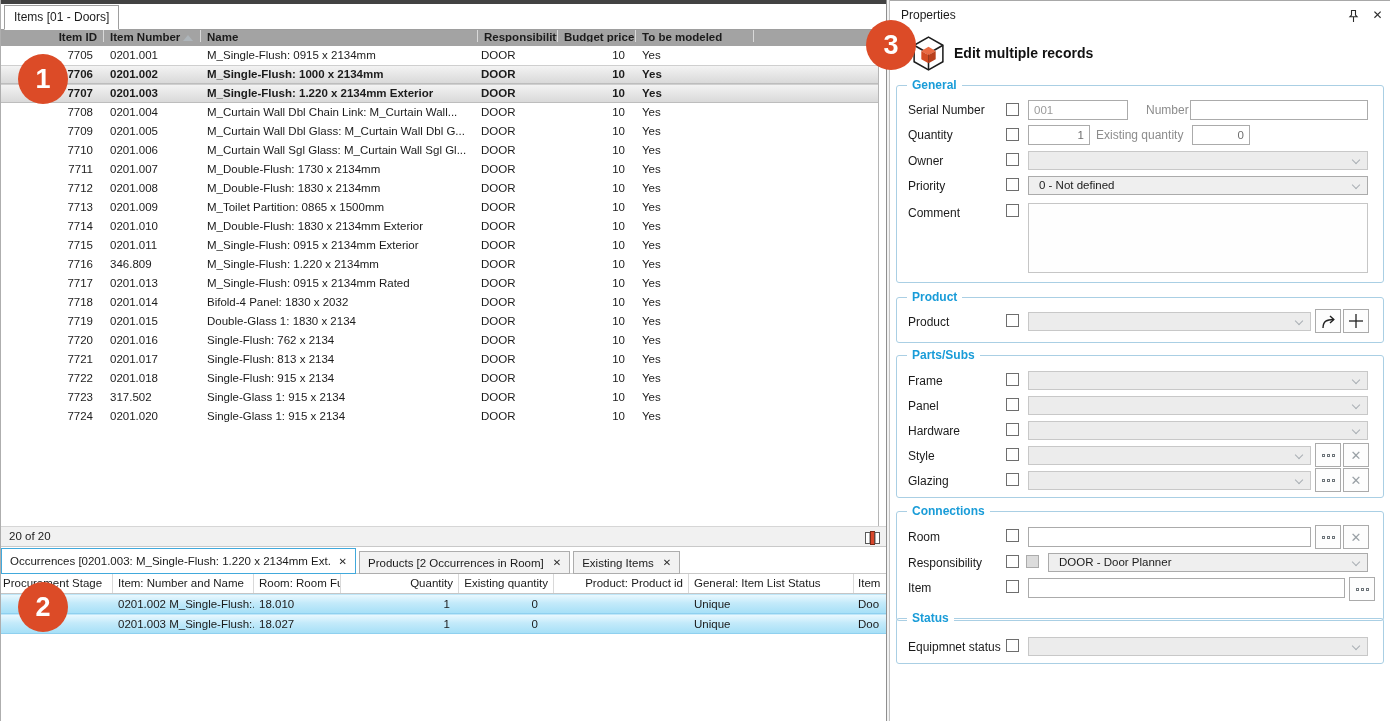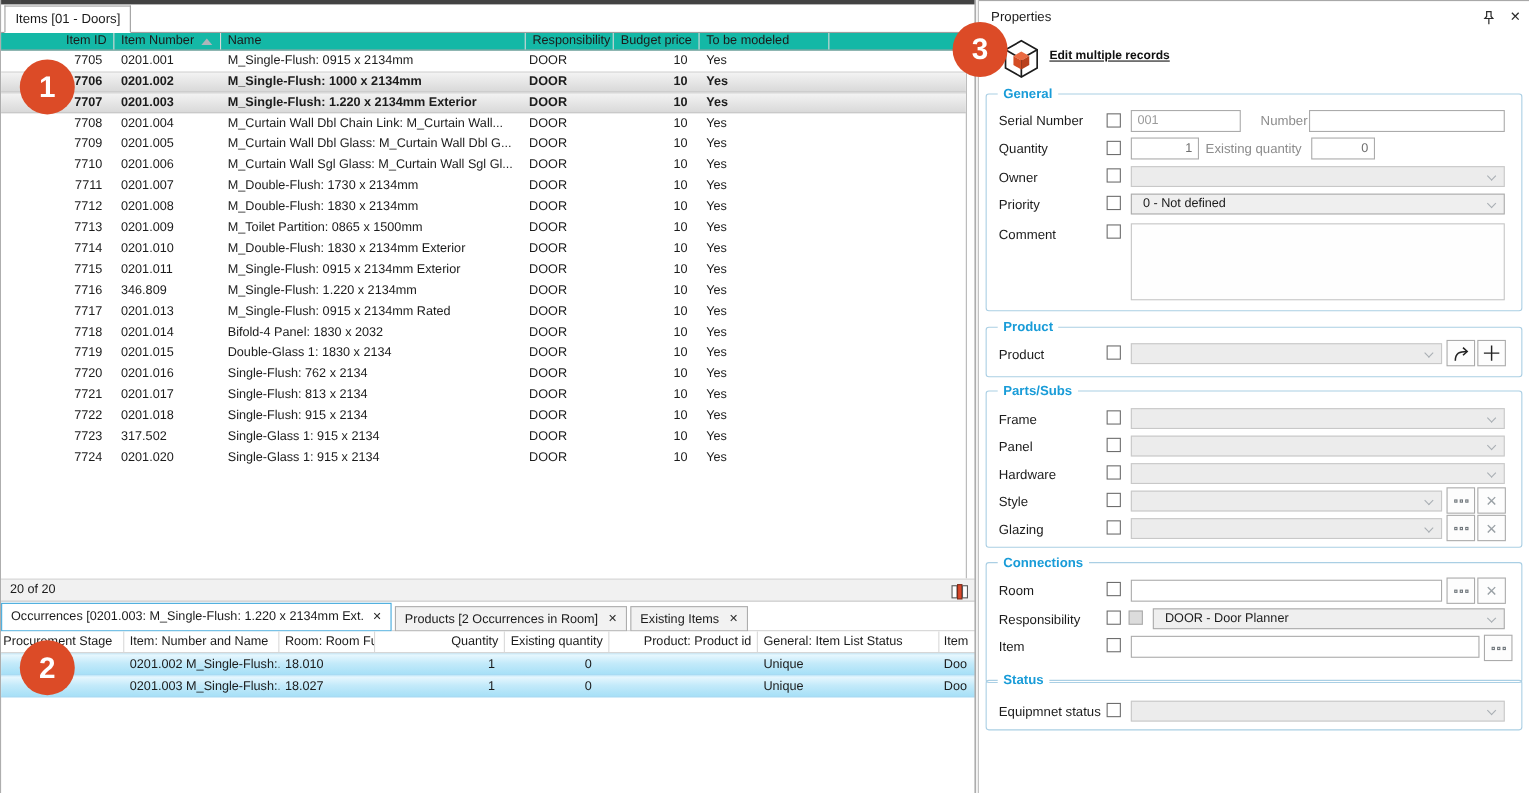--- a/index.html
+++ b/index.html
@@ -11,21 +11,21 @@
   }
   
   .left-area { position:absolute; left:0; top:0; width:886px; height:721px; background:#fff; border-left:1px solid #aeaeae; }
   .top-dark-edge { position:absolute; left:0; top:0; width:886px; height:4px; background:#424242; }
   
   .tabstrip-top { position:absolute; left:0; top:4px; width:886px; height:26px; border-bottom:1px solid #9e9e9e; }
   .tab-items { position:absolute; left:3px; bottom:-1px; height:25px; padding:0 9px; background:#fff;
     border:1px solid #9e9e9e; border-bottom:1px solid #fff; line-height:23px; font-size:12px; }
   
   .grid-wrap { position:absolute; left:0; top:30px; width:878px; height:496px; border-right:1px solid #b5b5b5; background:#fff; }
-  .ghead { display:grid; grid-template-columns:103px 97px 277px 80px 78px 118px 1fr; height:16px; background:#14b8a6; border-bottom:1px solid #a3a3a3; }
+  .ghead { display:grid; grid-template-columns:103px 97px 277px 80px 78px 118px 1fr; height:16px; background:#a3a3a3; border-bottom:4px solid #a3a3a3;font-weight:bold; }
   .ghead .hc { position:relative; line-height:15px; border-right:1px solid #d9d9d9; padding:0 6px; white-space:nowrap; overflow:hidden; }
   .ghead .hc:last-child { border-right:none; }
   .hc.r { text-align:right; }
   .sort-asc { position:absolute; right:7px; top:5px; width:0; height:0;
     border-left:5px solid transparent; border-right:5px solid transparent; border-bottom:6px solid #aeb5ba; }
   .grid-body { position:absolute; left:0; top:16px; width:877px; }
   .irow { display:grid; grid-template-columns:103px 97px 277px 80px 78px 118px 1fr; height:19px; line-height:19px; }
   .irow .c { padding:0 6px; white-space:nowrap; overflow:hidden; text-overflow:ellipsis; }
   .irow .c.r { text-align:right; padding-right:11px; }
   .irow .c.resp { padding-left:3px; }
@@ -59,21 +59,21 @@
   .divider { position:absolute; left:886px; top:0; width:4px; height:721px; background:#f3f3f3;
     border-left:1px solid #8f8f8f; border-right:1px solid #c2c2c2; }
   
   .props { position:absolute; left:890px; top:0; width:500px; height:721px; background:#fff; border-top:1px solid #a8a8a8; }
   .props-titlebar { position:absolute; left:0; top:0; width:500px; height:27px; }
   .props-title { position:absolute; left:11px; top:7px; font-size:12px; }
   .pin-btn { position:absolute; left:455px; top:6px; width:17px; height:17px; display:flex; align-items:center; justify-content:center; }
   .close-btn { position:absolute; left:479px; top:5px; width:17px; height:17px; font-size:12px; color:#2b2b2b;
     display:flex; align-items:center; justify-content:center; }
   .head-icon { position:absolute; left:20px; top:34px; }
-  .head-title { position:absolute; left:64px; top:44px; font-size:11px; font-weight:bold; color:#111;text-decoration:underline; }
+  .head-title { position:absolute; left:64px; top:44px; font-size:14px; font-weight:bold; color:#111; }
   .group { position:absolute; left:6px; width:488px; border:1px solid #aacfe4; border-radius:3px; }
   .glabel { position:absolute; left:10px; top:-8px; background:#fff; padding:0 5px; color:#199cd8; font-weight:bold; font-size:12px; }
   .plabel { position:absolute; font-size:12px; line-height:14px; white-space:nowrap; }
   .plabel.gray { color:#8c8c8c; }
   .cb { position:absolute; width:13px; height:13px; background:#fff; border:1px solid #6e6e6e; }
   .cb.off { background:#dcdcdc; border-color:#ababab; }
   .inp { position:absolute; height:20px; background:#fff; border:1px solid #ababab; line-height:18px; padding:0 5px; white-space:nowrap; overflow:hidden; }
   .inp.ghost { color:#9b9b9b; }
   .inp.num { text-align:right; color:#6f6f6f; }
   .tarea { position:absolute; background:#fefefe; border:1px solid #c6c6c6; }

